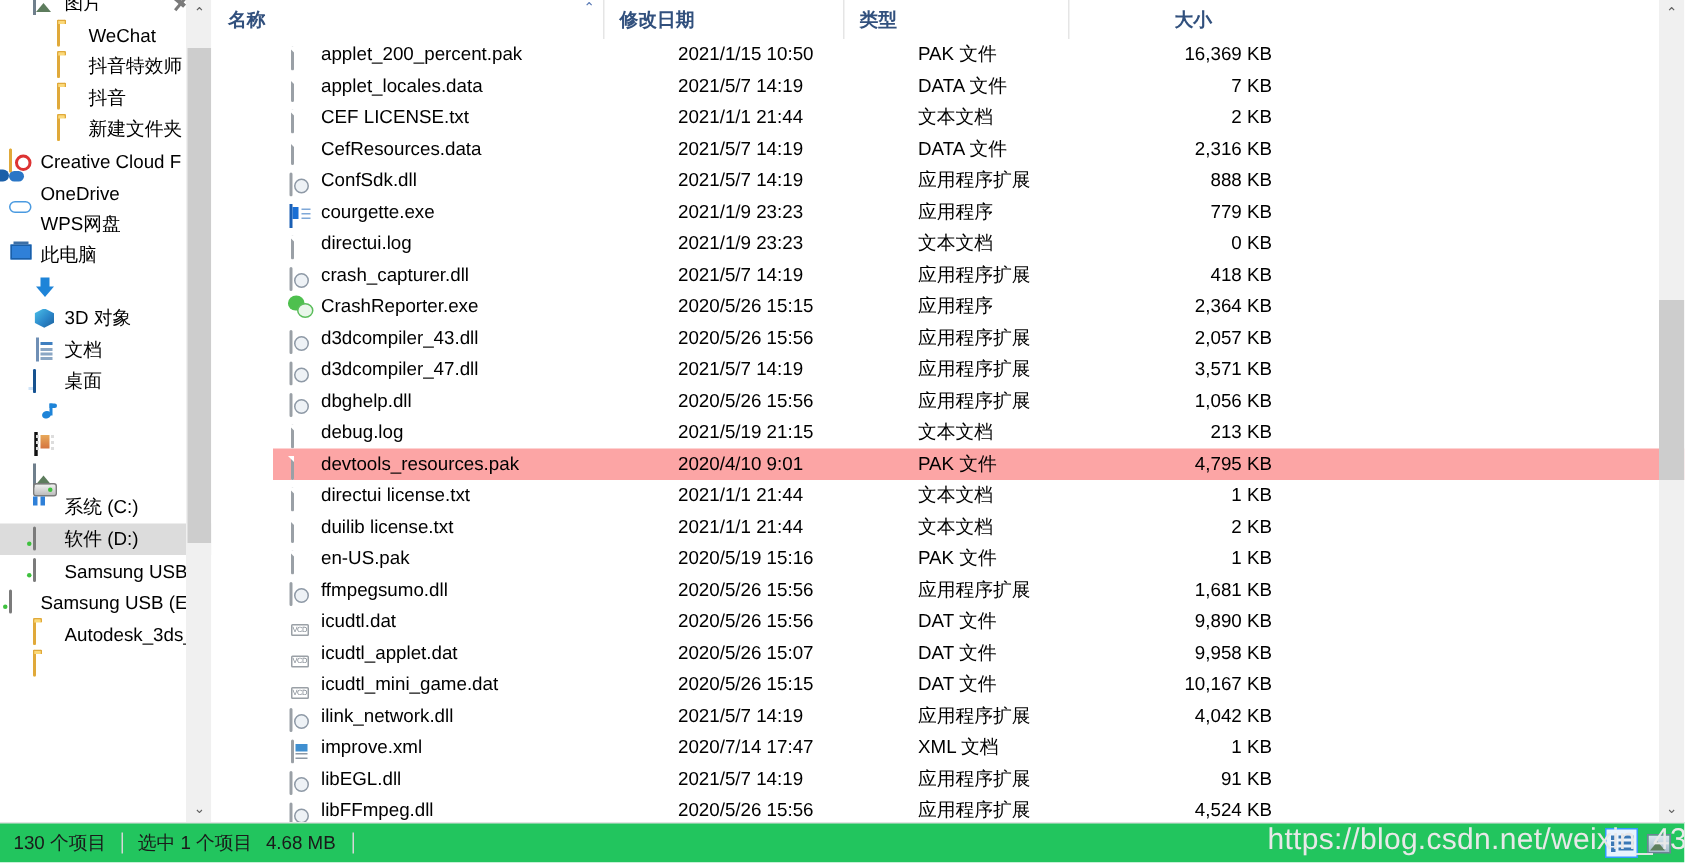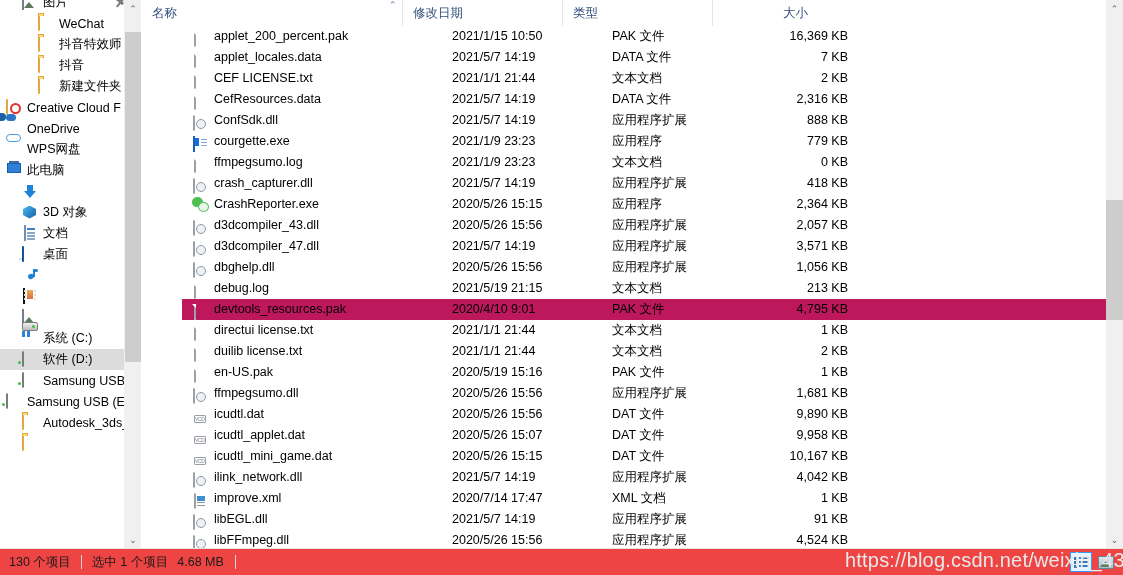--- a/index.html
+++ b/index.html
@@ -110,20 +110,21 @@
     user-select:none;
   }
   .col-headers .hdr{
     position:relative;
     height:26px;
     line-height:26px;
     padding-left:10px;
     box-sizing:border-box;
     overflow:hidden;
     white-space:nowrap;
+    font-weight:bold;
   }
   .col-headers .hdr + .hdr{
     border-left:1px solid #e5e5e5;
   }
   .sort-caret{
     position:absolute;
     left:247px;top:0px;
     font-size:9px;
     color:#5a7ab5;
     line-height:10px;
@@ -138,21 +139,21 @@
   }
   .row{
     height:21px;
     display:flex;
     align-items:center;
     white-space:nowrap;
     font-size:12.5px;
     color:#000;
     margin-left:40px;
   }
-  .row.selected{background:#be185d;}
+  .row.selected{background:#fca5a5;}
   .cell{
     height:21px;
     line-height:21px;
     box-sizing:border-box;
     overflow:hidden;
     white-space:nowrap;
   }
   .cell.name{
     width:260px;flex:0 0 260px;
     display:flex;align-items:center;
@@ -183,21 +184,21 @@
   .list-thumb{
     position:absolute;left:0;width:17px;background:#cdcdcd;
   }
 
   
   .status-bar{
     flex:0 0 26px;
     height:26px;
     display:flex;
     align-items:center;
-    background:#ef4444;
+    background:#22c55e;
     border-top:1px solid #e3e3e3;
     position:relative;
     font-size:12.5px;
     color:#1a1a1a;
     padding-left:9px;
   }
   .status-sep{
     width:1px;height:14px;background:#d6d6d6;margin:0 10px;
     display:inline-block;
   }
@@ -654,21 +655,21 @@
               <span class="f-ico"><span class="ic-exe"></span></span>
               <span>courgette.exe</span>
             </div>
             <div class="cell date">2021/1/9 23:23</div>
             <div class="cell type">应用程序</div>
             <div class="cell size">779 KB</div>
           </div>
           <div class="row">
             <div class="cell name">
               <span class="f-ico"><span class="ic-txt"></span></span>
-              <span>ffmpegsumo.log</span>
+              <span>directui.log</span>
             </div>
             <div class="cell date">2021/1/9 23:23</div>
             <div class="cell type">文本文档</div>
             <div class="cell size">0 KB</div>
           </div>
           <div class="row">
             <div class="cell name">
               <span class="f-ico"><span class="ic-dll"></span></span>
               <span>crash_capturer.dll</span>
             </div>

